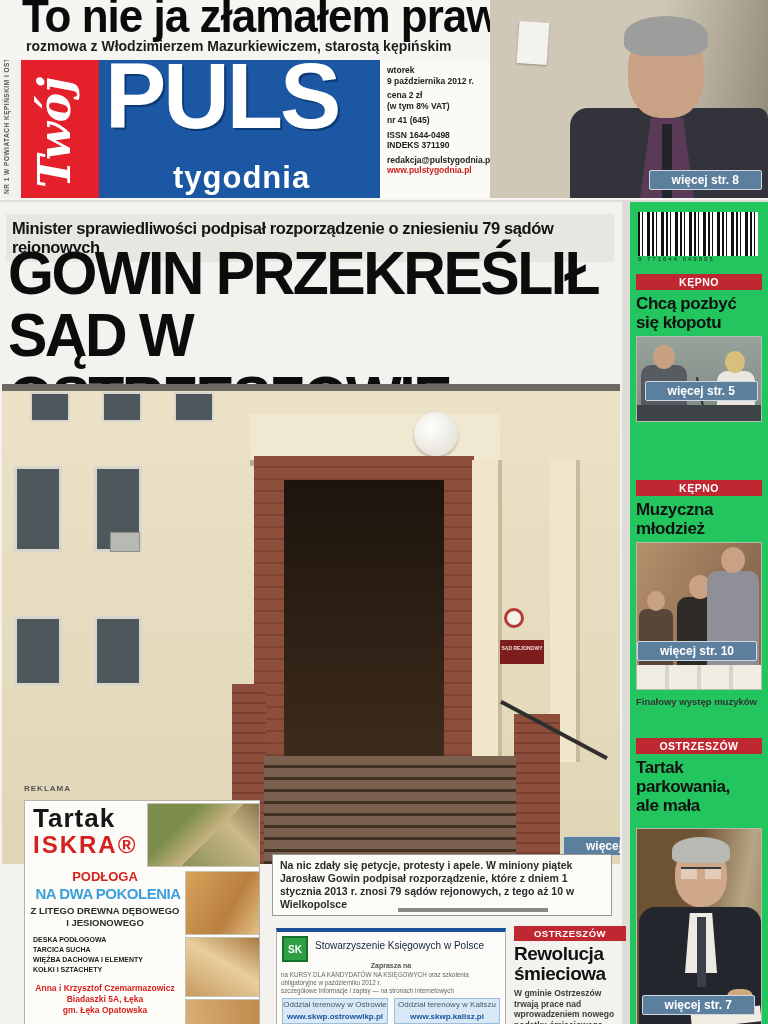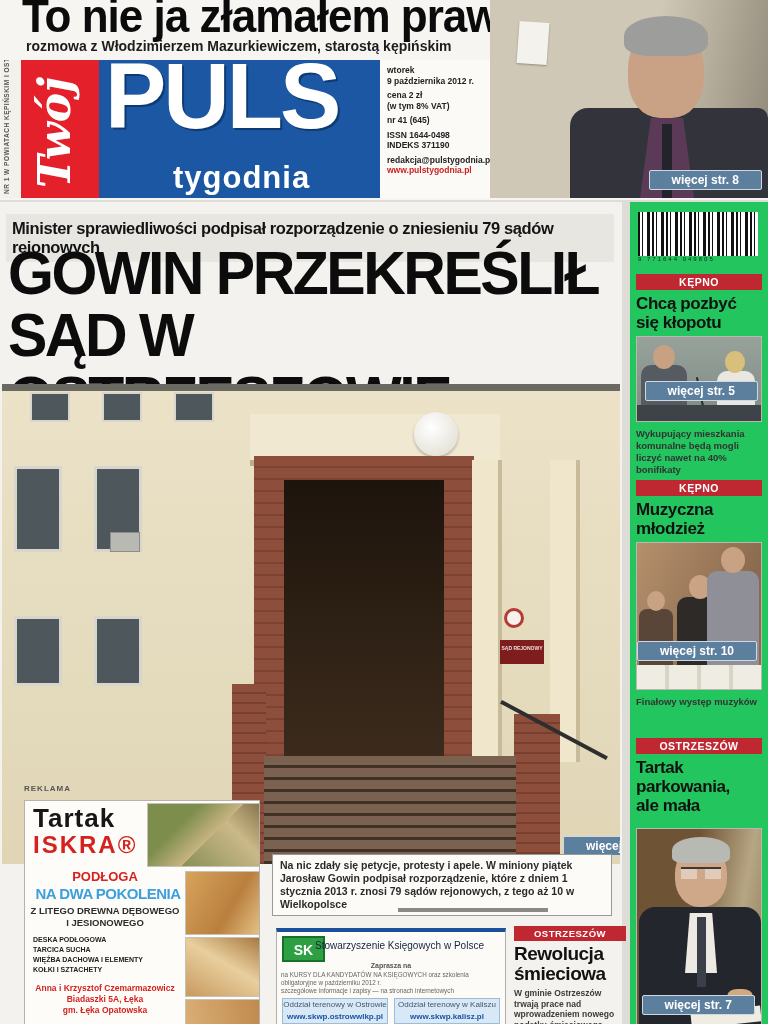--- a/index.html
+++ b/index.html
@@ -88,22 +88,22 @@
   .tartak-l1{position:absolute;left:0;top:68px;width:160px;text-align:center;font-size:13px;font-weight:bold;color:#d6221f;}
   .tartak-l2{position:absolute;left:0;top:84px;width:166px;text-align:center;font-size:15px;font-weight:bold;color:#3ba0dc;letter-spacing:-.5px;}
   .tartak-l3{position:absolute;left:0;top:104px;width:160px;text-align:center;font-size:9.5px;font-weight:bold;color:#2c2c2c;}
   .tartak-l4{position:absolute;left:0;top:116px;width:160px;text-align:center;font-size:9.5px;font-weight:bold;color:#2c2c2c;}
   .tartak-items{position:absolute;left:8px;top:134px;font-size:7px;line-height:10px;font-weight:bold;color:#222;}
   .tartak-contact{position:absolute;left:0;top:182px;width:160px;text-align:center;font-size:8.5px;line-height:11px;font-weight:bold;color:#d6221f;}
 
   
   .sk-ad{position:absolute;left:276px;top:726px;width:230px;height:98px;background:#fcfbf8;border:1px solid #b0aea6;
       border-top:4px solid #1a4f9c;box-sizing:border-box;overflow:hidden;}
-  .sk-logo{position:absolute;left:5px;top:4px;width:43px;height:26px;background:#2ea043;border:2px solid #14702b;
-      color:#fff;font-size:14px;font-weight:bold;text-align:center;line-height:24px;box-sizing:border-box;}
+  .sk-logo{position:absolute;left:5px;top:4px;width:26px;height:26px;background:#2ea043;border:2px solid #14702b;
+      color:#fff;font-size:10px;font-weight:bold;text-align:center;line-height:24px;box-sizing:border-box;}
   .sk-org{position:absolute;left:38px;top:8px;width:186px;font-size:10px;font-weight:normal;color:#12233c;}
   .sk-sub{position:absolute;left:0;top:30px;width:100%;text-align:center;font-size:7px;color:#555;font-weight:bold;}
   .sk-line{position:absolute;left:4px;width:220px;font-size:6.3px;color:#666;line-height:8px;}
   .sk-box{position:absolute;top:66px;width:106px;height:26px;background:#d8e8f6;border:1px solid #9cbcd8;
       box-sizing:border-box;text-align:center;font-size:8px;line-height:12px;}
   .sk-box .l1{color:#44586e;}
   .sk-box .l2{color:#1a56a0;font-weight:bold;}
 
   
   .bstory-label{position:absolute;left:514px;top:724px;width:112px;height:15px;background:#bf2731;color:#fff;
@@ -304,21 +304,20 @@
     </div>
     <div class="sb-photo p1">
       <div class="p1-man"></div>
       <div class="p1-head"></div>
       <div class="p1-woman"></div>
       <div class="p1-whead"></div>
       <div class="p1-mic"></div>
       <div class="p1-desk"></div>
       <div class="badge" style="right:3px;bottom:20px;">więcej str. 5</div>
     </div>
-    <div class="sb-cap" style="top:226px;">Wykupujący mieszkania komunalne będą mogli liczyć nawet na 40% bonifikaty</div>
 
     <div class="sb-label" style="top:278px;">KĘPNO</div>
     <div class="sb-h" style="top:298px;">
       <span>Muzyczna</span><br>
       <span>młodzież</span>
     </div>
     <div class="sb-photo p2">
       <div class="p2-f1"></div>
       <div class="p2-h1"></div>
       <div class="p2-f2"></div>

